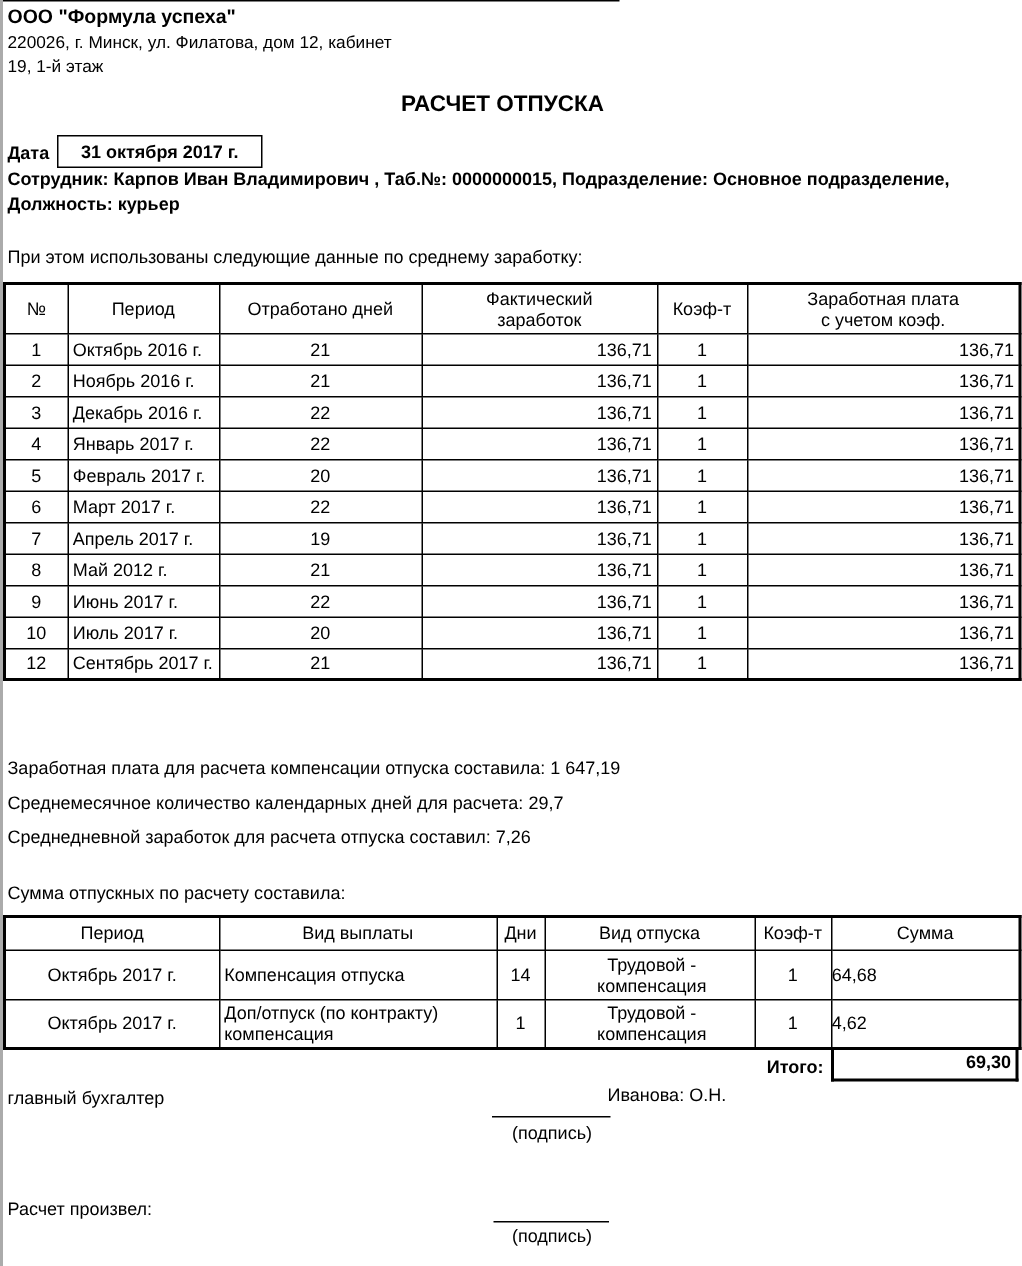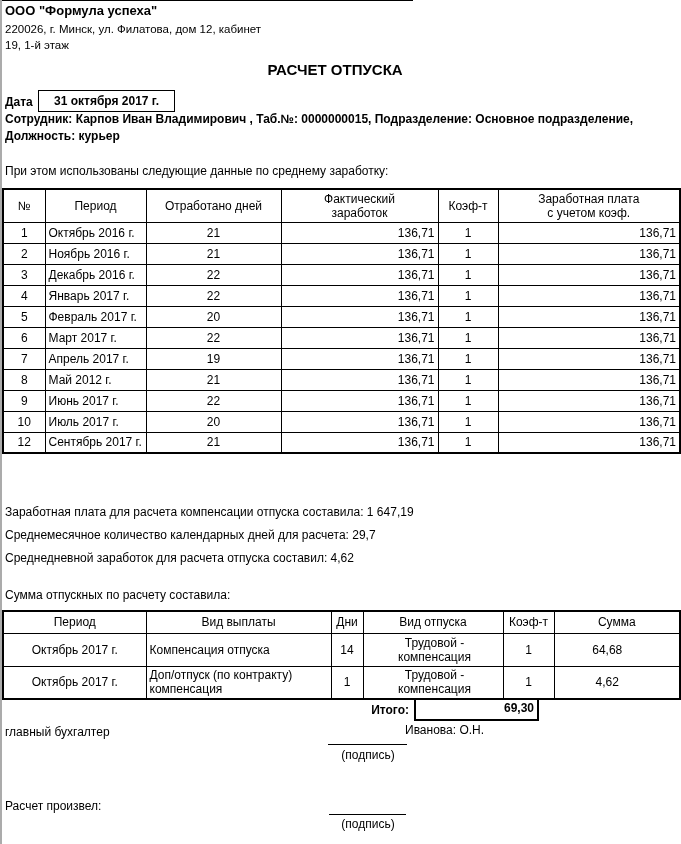--- a/index.html
+++ b/index.html
@@ -40,23 +40,23 @@
   #earnings-table td:nth-child(5) { text-align:center; }
   #earnings-table td:nth-child(6) { text-align:right; padding-right:3px; }
 
   #vacation-table th { height:22px; }
   #vacation-table td { height:33px; line-height:14px; }
   #vacation-table td:nth-child(1) { text-align:center; }
   #vacation-table td:nth-child(2) { text-align:left; padding-left:3px; white-space:pre-line; }
   #vacation-table td:nth-child(3) { text-align:center; }
   #vacation-table td:nth-child(4) { text-align:center; padding-left:3px; white-space:pre-line; }
   #vacation-table td:nth-child(5) { text-align:center; }
-  #vacation-table td:nth-child(6) { text-align:center; padding-right:19px; }
-
-  .total-row { display:flex; width:537px; }
+  #vacation-table td:nth-child(6) { text-align:left; padding-right:19px; }
+
+  .total-row { display:flex; width:677px;align-items:center; }
   .total-label { flex:1; text-align:right; font-size:12px; font-weight:bold; line-height:20px; padding-right:5px; }
   .total-cell { width:125px; height:21px; border:2px solid #000; border-top:none;
                 font-size:12px; font-weight:bold; text-align:right; line-height:17px; padding-right:3px; }
 
   .sum1 { top:505px; left:5px; font-size:12px; }
   .sum2 { top:528px; left:5px; font-size:12px; }
   .sum3 { top:551px; left:5px; font-size:12px; }
   .vac-heading { top:588px; left:5px; font-size:12px; }
 
   .acct-title { top:725px; left:5px; font-size:12px; }
@@ -195,21 +195,21 @@
           <td>136,71</td>
           <td>1</td>
           <td>136,71</td>
         </tr>
       </tbody>
   </table>
 </div>
 
 <div class="abs sum1">Заработная плата для расчета компенсации отпуска составила:  1 647,19</div>
 <div class="abs sum2">Среднемесячное количество календарных дней для расчета:  29,7</div>
-<div class="abs sum3">Среднедневной заработок для расчета отпуска составил: 4,62</div>
+<div class="abs sum3">Среднедневной заработок для расчета отпуска составил: 7,26</div>
 
 <div class="abs vac-heading">Сумма отпускных по расчету составила:</div>
 
 <div class="abs t2-wrap">
   <table id="vacation-table">
     <colgroup>
       <col style="width:143px">
         <col style="width:185px">
         <col style="width:32px">
       <col style="width:140px">

